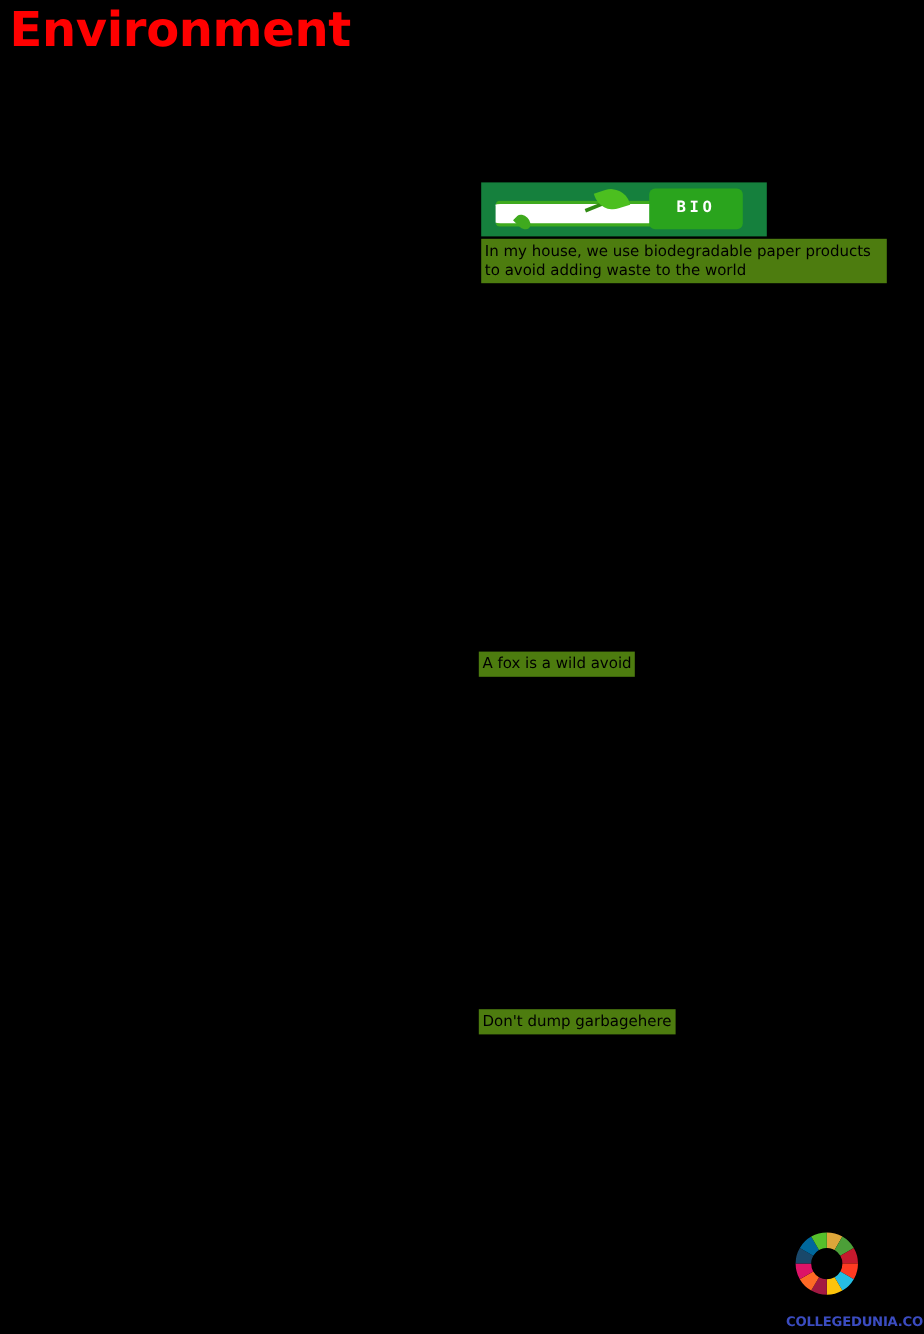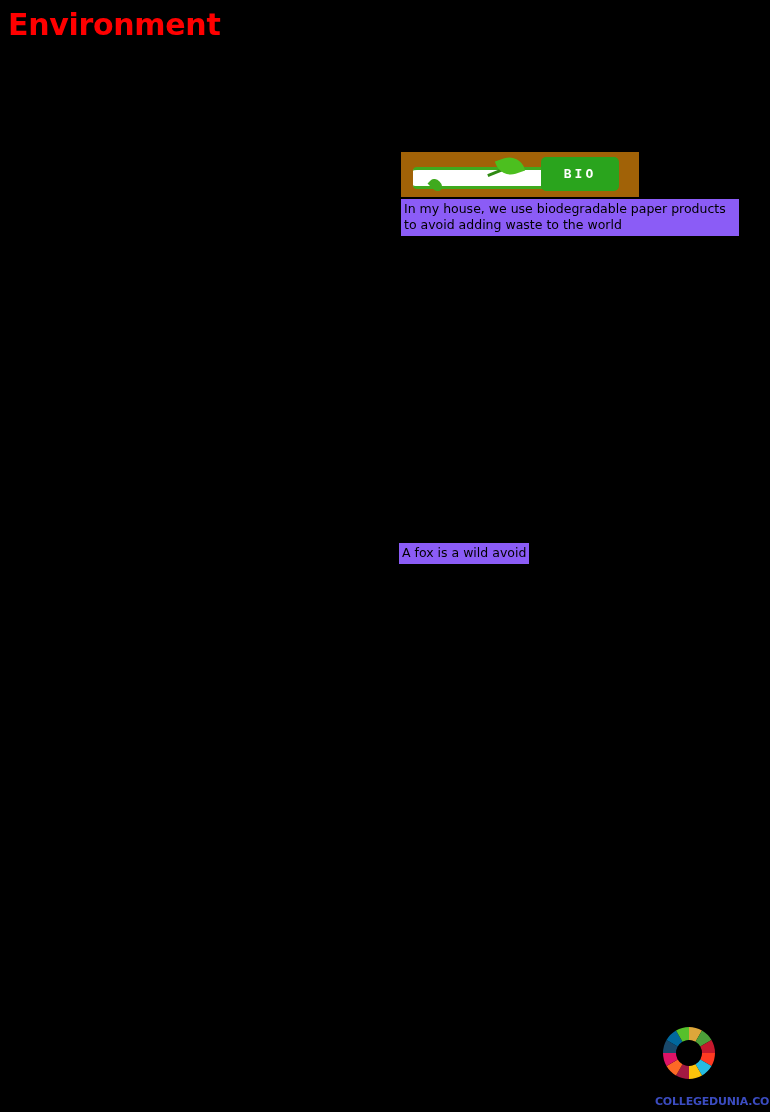--- a/index.html
+++ b/index.html
@@ -22,39 +22,39 @@
     background: #000000;
   }
 
   
   .title {
     position: absolute;
     left: 8px;
     top: 6px;
     font-family: "DejaVu Sans", sans-serif;
     font-weight: bold;
-    font-size: 30px;
+    font-size: 40px;
     line-height: 38px;
     color: #ff0000;
     letter-spacing: -0.3px;
     white-space: nowrap;
   }
 
   
   .bio-block {
     position: absolute;
     left: 401px;
     top: 152px;
     width: 238px;
   }
   .bio-image {
     position: relative;
     width: 238px;
     height: 45px;
-    background: #a16207;
+    background: #15803d;
     overflow: hidden;
   }
   
   .bio-art-bar {
     position: absolute;
     left: 12px;
     top: 15px;
     width: 185px;
     height: 16px;
     background: #ffffff;
@@ -107,21 +107,21 @@
     left: 28px;
     top: 28px;
     width: 14px;
     height: 10px;
     background: #3faa1e;
     border-radius: 50% 50% 50% 0;
     transform: rotate(45deg);
   }
 
   .caption-box {
-    background: #8b5cf6;
+    background: #4d7c0f;
     color: #000000;
     font-family: "DejaVu Sans", sans-serif;
     font-size: 12.5px;
     line-height: 16px;
     padding: 2px 3px 3px 3px;
     display: inline-block;
   }
 
   .bio-caption {
     position: absolute;
@@ -186,20 +186,23 @@
   </div>
 
   <div class="bio-caption">
     <span class="caption-box">In my house, we use biodegradable paper products to avoid adding waste to the world</span>
   </div>
 
   <div class="fox-caption">
     <span class="caption-box">A fox is a wild avoid</span>
   </div>
 
+  <div class="garbage-caption">
+    <span class="caption-box">Don't dump garbagehere</span>
+  </div>
 
   <div class="sdg-wheel">
     <svg width="60" height="60" viewBox="0 0 60 60" aria-hidden="true">
       <g transform="translate(30,30)">
         <g>
           <path d="M0,-26 A26,26 0 0,1 13,-22.5 L6.5,-11.3 A13,13 0 0,0 0,-13 Z" fill="#dda63a"></path>
           <path d="M13,-22.5 A26,26 0 0,1 22.5,-13 L11.3,-6.5 A13,13 0 0,0 6.5,-11.3 Z" fill="#4c9f38"></path>
           <path d="M22.5,-13 A26,26 0 0,1 26,0 L13,0 A13,13 0 0,0 11.3,-6.5 Z" fill="#c5192d"></path>
           <path d="M26,0 A26,26 0 0,1 22.5,13 L11.3,6.5 A13,13 0 0,0 13,0 Z" fill="#ff3a21"></path>
           <path d="M22.5,13 A26,26 0 0,1 13,22.5 L6.5,11.3 A13,13 0 0,0 11.3,6.5 Z" fill="#26bde2"></path>

